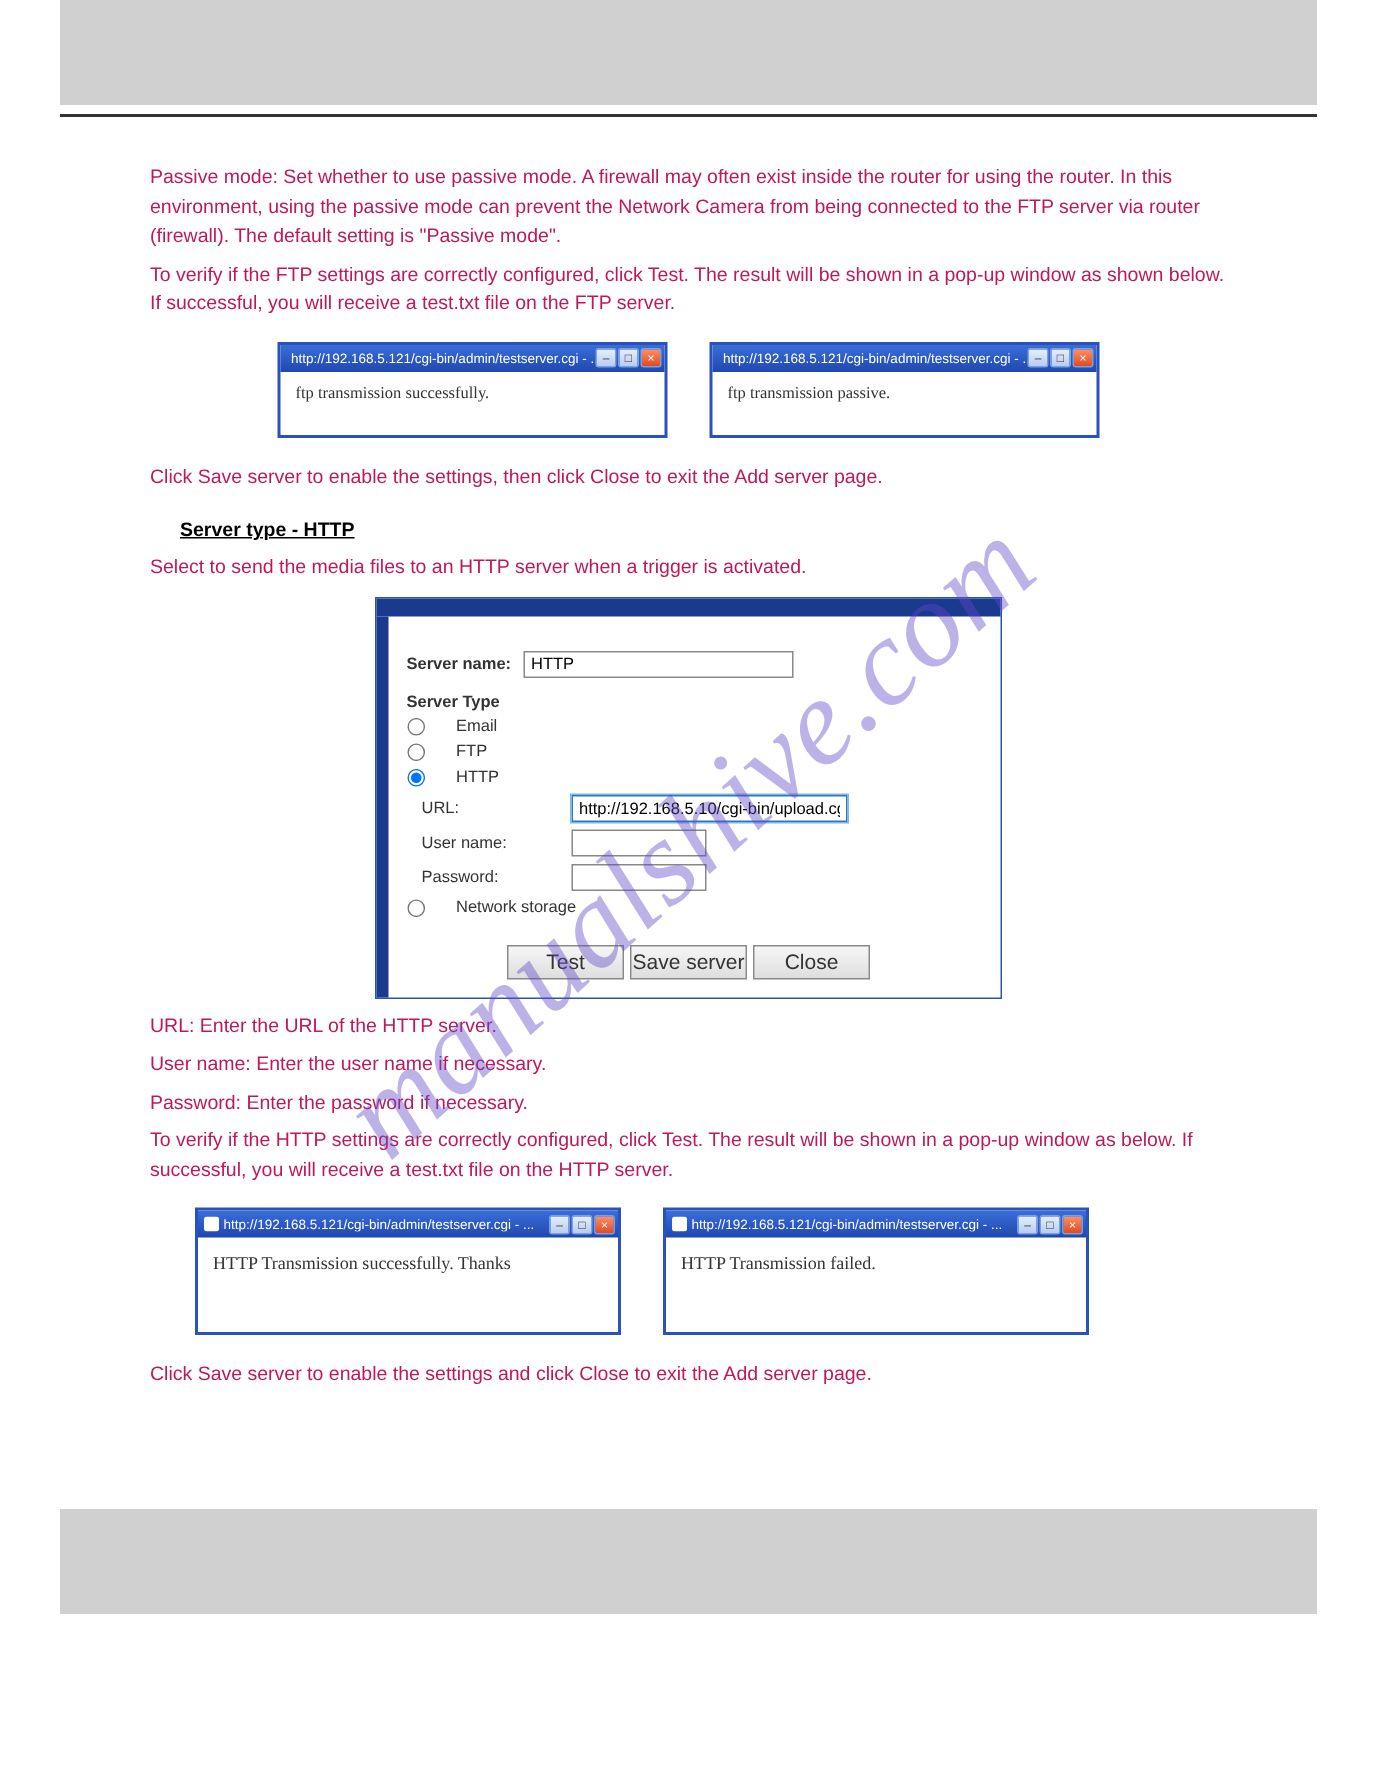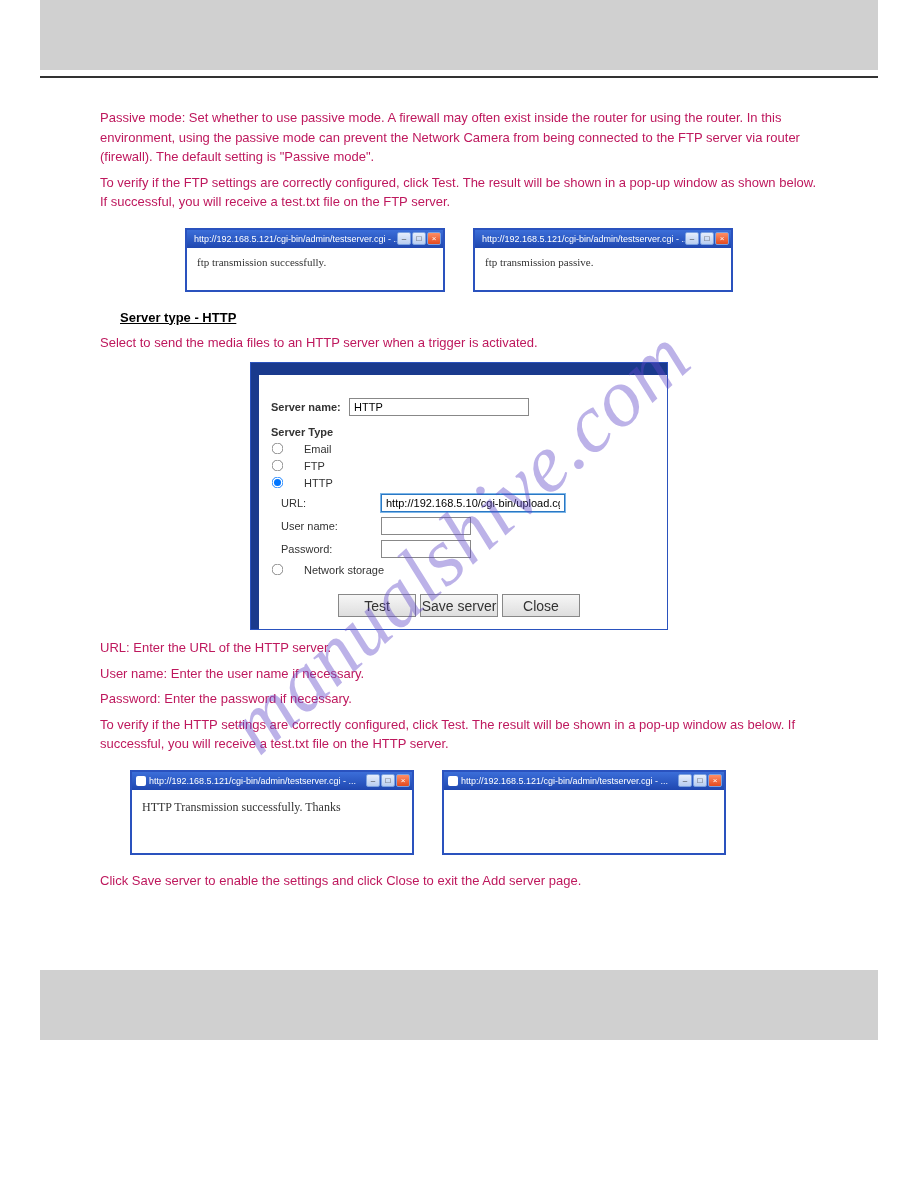--- a/index.html
+++ b/index.html
@@ -230,20 +230,21 @@
         <span class="popup-controls">
           <span class="btn">–</span>
           <span class="btn">□</span>
           <span class="btn close">×</span>
         </span>
       </div>
       <div class="popup-body">ftp transmission passive.</div>
     </div>
   </div>
 
+  <p class="body-text">Click Save server to enable the settings, then click Close to exit the Add server page.</p>
 
   <div class="section-heading">Server type - HTTP</div>
   <p class="body-text">Select to send the media files to an HTTP server when a trigger is activated.</p>
 
   <div class="config-wrap">
     <div class="config-window">
       <div class="config-titlebar"></div>
       <div class="config-body">
         <div class="config-left-strip"></div>
         <div class="row">
@@ -315,20 +316,21 @@
         <span class="popup-title">
             <span class="ie-icon"></span>
             <span>http://192.168.5.121/cgi-bin/admin/testserver.cgi - ...</span>
           </span>
         <span class="popup-controls">
           <span class="btn">–</span>
           <span class="btn">□</span>
           <span class="btn close">×</span>
         </span>
       </div>
+      <div class="popup-body">HTTP Transmission failed.</div>
     </div>
   </div>
 
   <p class="body-text">Click Save server to enable the settings and click Close to exit the Add server page.</p>
 
   <div class="footer-band"></div>
 
   <div class="watermark">manualshive.com</div>
 </div>
 

